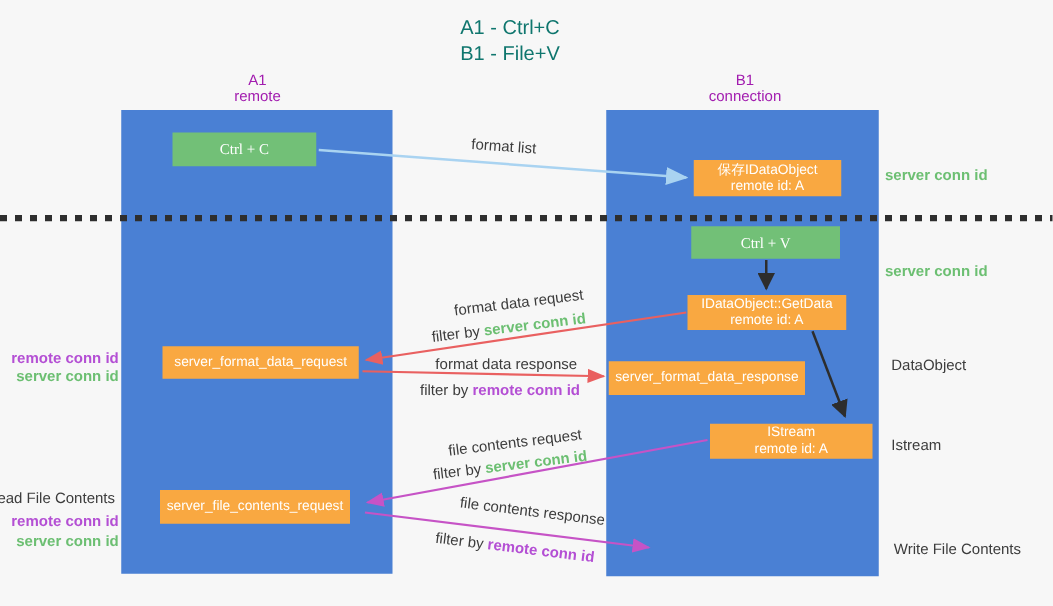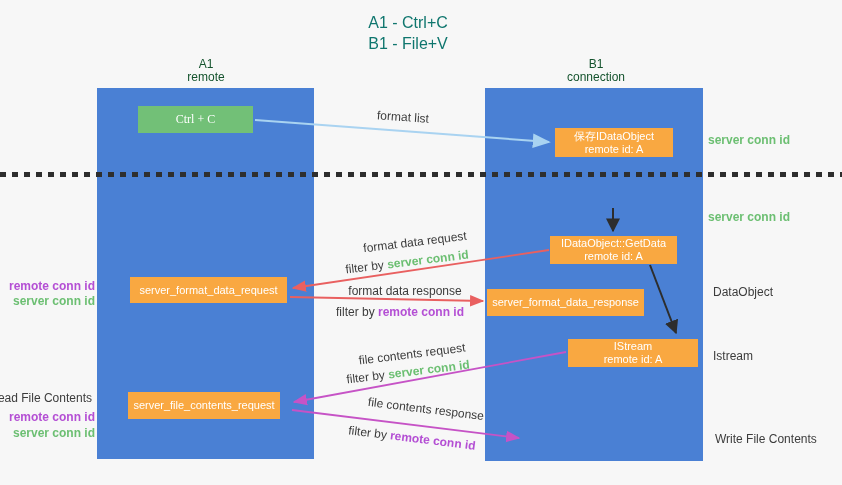--- a/index.html
+++ b/index.html
@@ -17,21 +17,21 @@
     text-align:right;font-size:16px;line-height:21px;color:#0f766e;
     white-space:nowrap;z-index:4;
   }
 
   .lane{position:absolute;background:#4a80d4;z-index:1;}
   .lane-a1{left:97px;top:88px;width:217px;height:371px;}
   .lane-b1{left:485px;top:88px;width:218px;height:373px;}
 
   .lane-header{
     position:absolute;transform:translateX(-50%);
-    text-align:center;font-size:12px;line-height:13px;color:#14532d;z-index:4;
+    text-align:center;font-size:12px;line-height:13px;color:#a21caf;z-index:4;
   }
   .hdr-a1{left:206px;top:58px;}
   .hdr-b1{left:596px;top:58px;}
 
   .dotline{
     position:absolute;left:0;top:172px;width:842px;height:5px;z-index:2;
     background:repeating-linear-gradient(90deg,#2e2e2e 0 6px,transparent 6px 12px);
   }
 
   .node{
@@ -119,20 +119,23 @@
     <line x1="292" y1="410" x2="519" y2="438" stroke="#c653c6" stroke-width="1.8" marker-end="url(#m-mag)"></line>
   </svg>
 
   <div class="node green n-ctrl-c">
     <span>Ctrl + C</span>
   </div>
   <div class="node orange n-save">
     <span>保存IDataObject</span>
     <span>remote id: A</span>
   </div>
+  <div class="node green n-ctrl-v">
+    <span>Ctrl + V</span>
+  </div>
   <div class="node orange n-getdata">
     <span>IDataObject::GetData</span>
     <span>remote id: A</span>
   </div>
   <div class="node orange n-fmt-req">
     <span>server_format_data_request</span>
   </div>
   <div class="node orange n-fmt-resp">
     <span>server_format_data_response</span>
   </div>

